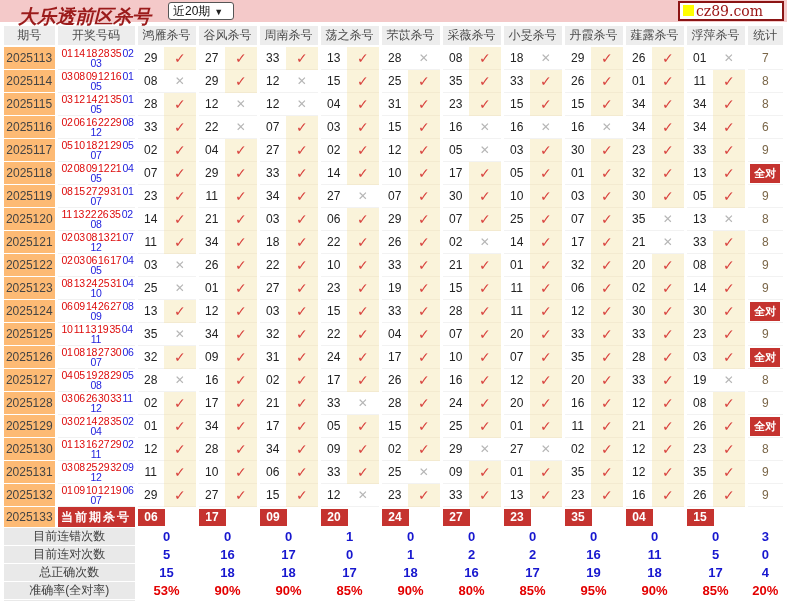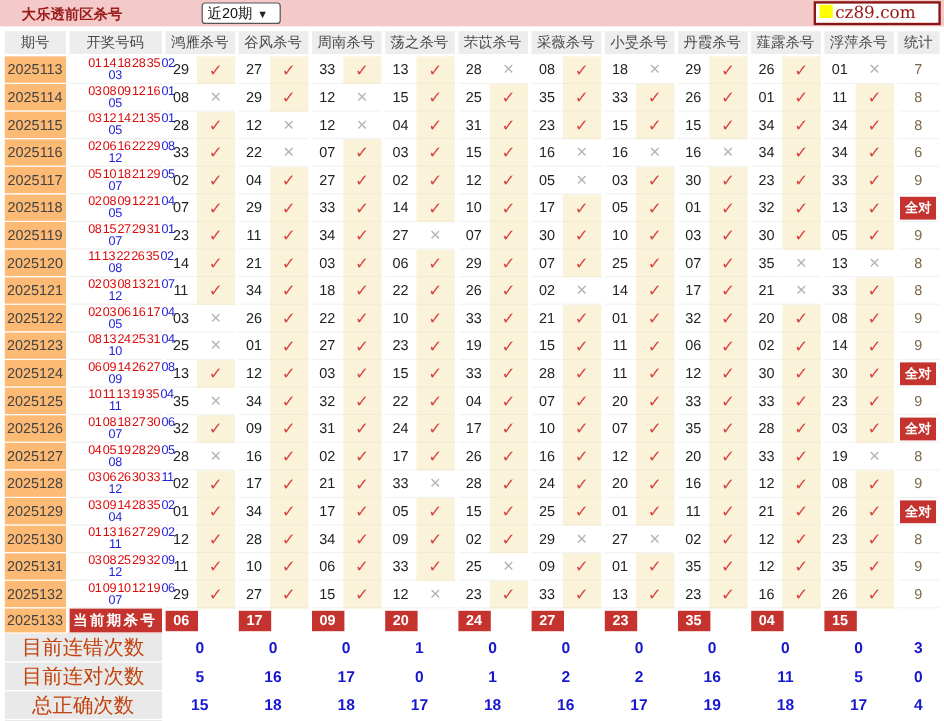--- a/index.html
+++ b/index.html
@@ -1,55 +1,55 @@
 <!DOCTYPE html>
 <html><head>
 <meta charset="utf-8">
 <style>
   html,body { margin:0; padding:0; background:#fff; }
   body { width:787px; font-family:"Liberation Sans","DejaVu Sans",sans-serif; }
 
   .topbar { position:relative; height:22px; background:#f4c9c9; }
-  .title { position:absolute; left:18px; top:4px; font-size:12px; font-weight:bold; color:#9b1b1b; }
+  .title { position:absolute; left:18px; top:4px; font-size:19px; font-weight:bold; color:#9b1b1b;font-style:italic; }
   .range-select { position:absolute; left:168px; top:2px; min-width:56px; height:16px; background:#fff;
     border:1px solid #555; border-radius:3px; font-size:12px; color:#111; line-height:16px;
     padding:0 4px; cursor:pointer; }
   .range-select .chev { font-size:9px; color:#222; margin-left:4px; }
   .logo { position:absolute; right:3px; top:1px; background:#fff; border:2px solid #8b1414;
     padding:0 19px 0 3px; height:16px; line-height:16px; font-family:"DejaVu Serif",serif;
     font-size:14px; color:#991111; }
   .logo-sq { display:inline-block; width:11px; height:11px; background:#ffff00; margin-right:2px; }
 
   table { border-collapse:collapse; table-layout:fixed; width:779px; margin:4px 4px 0 4px; }
   th { background:#ededed; color:#4a4a4a; font-weight:normal; font-size:12px; height:19px;
     border-bottom:2px solid #fff; padding:0; }
   td { font-size:12px; height:20px; text-align:center; padding:0; }
   .gap { border-left:3px solid #fff; }
 
   .period  { background:#fdba74; color:#444; border-bottom:1px solid #fff; }
-  .win { font-size:10.5px; line-height:10px; padding:1px 16px; border-bottom:1px solid #f1f1f1;
+  .win { font-size:10.5px; line-height:10px; padding:1px 4px; border-bottom:1px solid #f1f1f1;
     letter-spacing:-0.3px; word-spacing:-1.5px; white-space:nowrap; }
   .fr { color:#dd0a0a; }
   .bk { color:#2222dd; }
   .knum { color:#222; background:#fff; border-bottom:1px solid #f2f2f2; }
   .mark { border-bottom:1px solid #f2f2f2; }
   .mark.hit  { background:#faf3da; color:#d9443f; font-weight:bold; font-size:14px; border-bottom:1px solid #f3ead0; }
   .mark.miss { background:#fff; color:#b5b5b5; font-size:12px; }
   .stat { border-bottom:1px solid #f2f2f2; }
   .statnum { color:#7a6648; }
 
   .currow td { border-bottom:1px solid #fff; height:20px; }
   .curlabel { background:#c5332f; color:#fff; font-weight:bold; font-size:12px; letter-spacing:2px; }
   .badge { display:inline-block; background:#c5332f; color:#fff; width:27px; font-weight:bold;
     font-size:12px; padding:1px 0 2px 0; }
   .allbadge { display:inline-block; background:#c5332f; color:#fff; width:30px; font-size:11px;
     font-weight:bold; padding:2px 0; }
 
   .sumrow td { height:17px; border-bottom:1px solid #fff; }
-  .sumlabel { background:#e9e9e9; color:#c2410c; font-size:17px; }
+  .sumlabel { background:#e9e9e9; color:#404040; font-size:12px; }
   .sumval  { font-weight:bold; font-size:13px; }
   .blue { color:#1717cf; }
   .red  { color:#e30000; }
 </style>
 </head>
 <body>
 
 <div class="topbar">
   <span class="title">大乐透前区杀号</span>
   <span class="range-select"><span>近20期</span><span class="chev">▼</span></span>
@@ -542,21 +542,21 @@
         <td class="mark hit">✓</td>
         <td class="knum gap">12</td>
         <td class="mark hit">✓</td>
         <td class="knum gap">08</td>
         <td class="mark hit">✓</td>
         <td class="stat gap statnum">9</td>
       </tr>
       <tr class="datarow">
         <td class="period">2025129</td>
         <td class="win gap">
-          <div><span class="fr">03 09 14 28 35</span> <span class="bk">02</span></div>
+          <div><span class="fr">03 02 14 28 35</span> <span class="bk">02</span></div>
           <div class="bk">04</div>
         </td>
         <td class="knum gap">01</td>
         <td class="mark hit">✓</td>
         <td class="knum gap">34</td>
         <td class="mark hit">✓</td>
         <td class="knum gap">17</td>
         <td class="mark hit">✓</td>
         <td class="knum gap">05</td>
         <td class="mark hit">✓</td>

